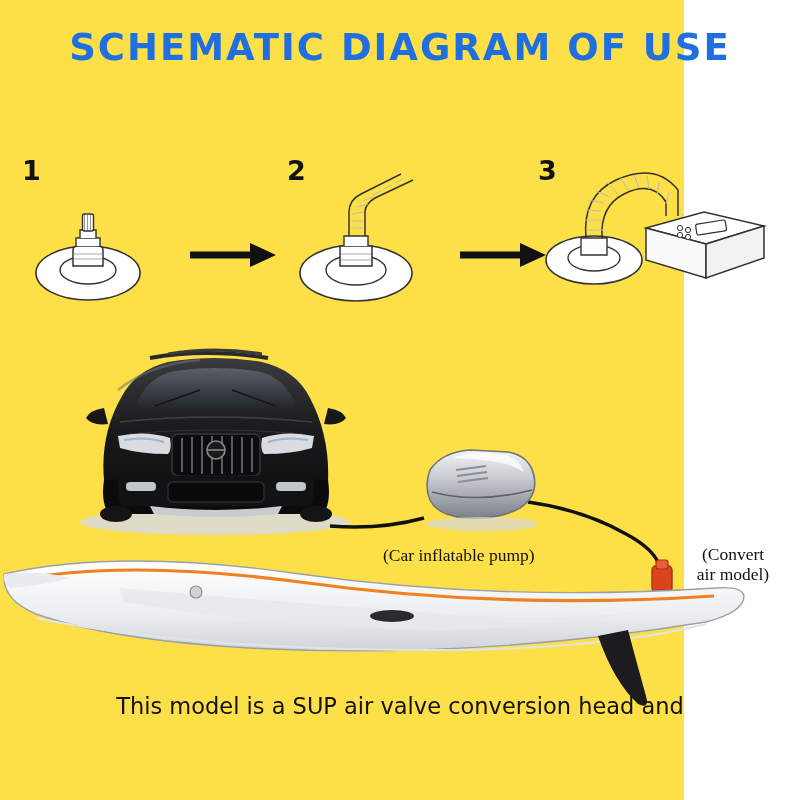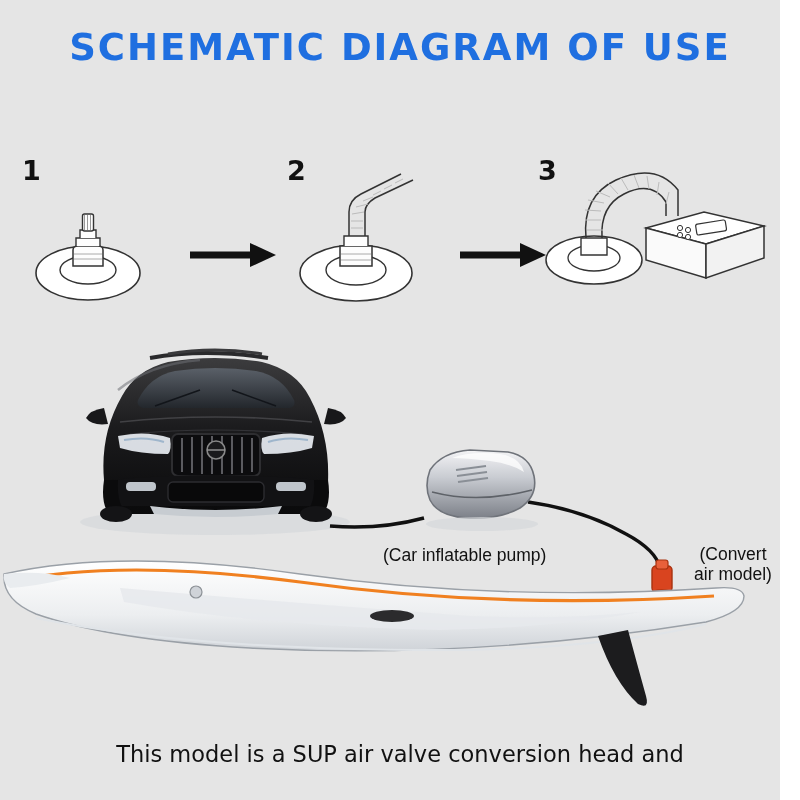--- a/index.html
+++ b/index.html
@@ -11,23 +11,23 @@
     width: 800px;
     height: 800px;
     position: relative;
     overflow: hidden;
     font-family: "Liberation Sans", sans-serif;
     color: #1a1a1a;
   }
   #page {
     position: absolute;
     left: 0; top: 0;
-    width: 780px;
+    width: 684px;
     height: 800px;
-    background: #e5e5e5;
+    background: #fde047;
   }
 
   
   #title {
     position: absolute;
     top: 26px;
     left: 0;
     width: 800px;
     text-align: center;
     font-size: 37px;
@@ -66,40 +66,40 @@
     left: 0;
     width: 800px;
     height: 390px;
   }
 
   
   .caption {
     position: absolute;
     font-size: 17.5px;
     color: #111;
-    font-family: Liberation Sans, sans-serif;
+    font-family: Liberation Serif, serif;
     line-height: 1.12;
   }
   #caption-pump {
     left: 383px;
     top: 546px;
     white-space: nowrap;
   }
   #caption-nozzle {
     left: 673px;
     top: 545px;
     width: 120px;
     text-align: center;
   }
 
   
   #note {
     position: absolute;
     left: 0;
-    top: 740px;
+    top: 692px;
     width: 800px;
     text-align: center;
     font-size: 22.5px;
     color: #111;
     line-height: 1.28;
     font-family: "DejaVu Sans", sans-serif;
     padding: 0 6px;
     box-sizing: border-box;
   }
 </style>

